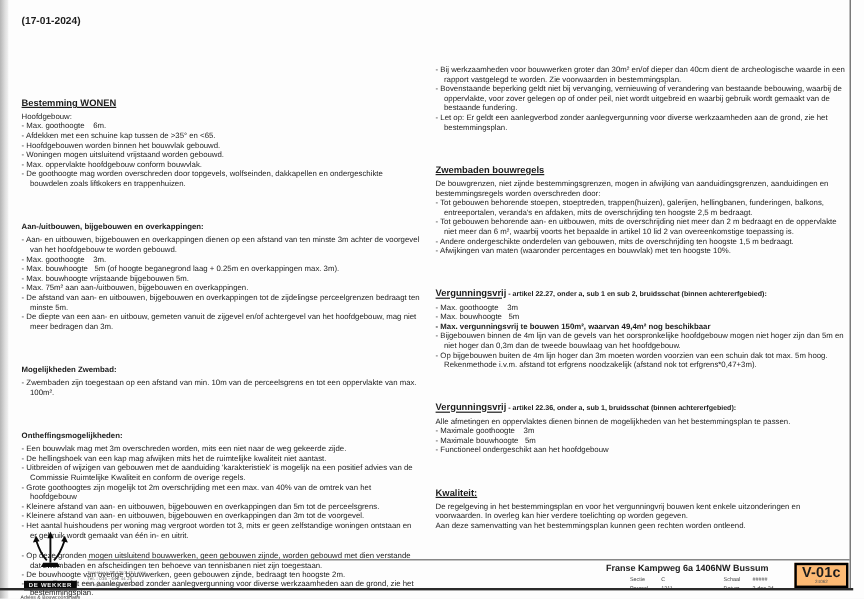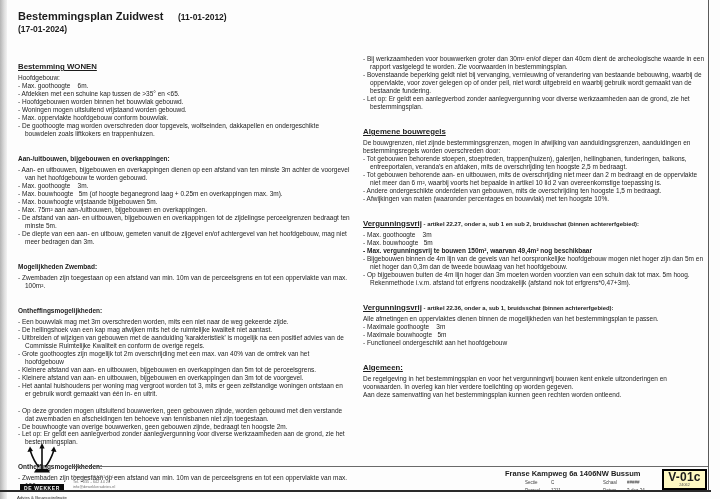--- a/index.html
+++ b/index.html
@@ -14,21 +14,21 @@
   .header { position:absolute; left:18px; top:10px; width:400px; }
   .header-row { display:flex; align-items:flex-start; }
   .header-title { font-size:11px; font-weight:bold; width:160px; white-space:nowrap; }
   .header-date { font-size:8.5px; font-weight:bold; padding-top:2px; }
 
   
   .columns { position:absolute; left:18px; top:55px; width:690px; display:flex; gap:13px; }
   .col-left { width:332px; }
   .col-right { width:345px; }
   .section { margin-bottom:9px; }
-  .sec-heading { margin-bottom:1px; }
+  .sec-heading { margin-bottom:1px;margin-top:20px; }
   .sec-heading.major .h-main { font-size:7.8px; font-weight:bold; text-decoration:underline; }
   .sec-heading.minor .h-main { font-size:6.5px; font-weight:bold; }
   .h-suffix { font-size:5.9px; font-weight:bold; }
   .item { font-size:6.5px; line-height:1.23; }
   .item.bullet { padding-left:7px; text-indent:-7px; }
   .item.bold { font-weight:bold; }
 
   
   .logo { position:absolute; left:10px; top:443px; width:64px; text-align:center; }
   .trident { display:block; margin:0 auto; }
@@ -36,37 +36,33 @@
     letter-spacing:0.6px; padding:1px 4px; margin-top:-2px; }
   .logo-tagline { font-size:4.3px; color:#2a2a2a; margin-top:1px; white-space:nowrap; }
   .contact-block { position:absolute; left:73px; top:475px; }
   .contact-line { font-size:3.5px; color:#666; line-height:1.45; letter-spacing:0.2px; }
   .footer-rule { position:absolute; left:73px; top:466px; width:635px; height:1px; background:#6a6a6a; }
   .project-address { position:absolute; left:505px; top:469px; font-size:7.5px; font-weight:bold; white-space:nowrap; }
   .meta-grid { position:absolute; left:525px; top:480px; display:grid;
     grid-template-columns:26px 52px 24px 40px; row-gap:2.5px; font-size:4.5px; color:#333; }
   .meta-label { color:#444; }
   .version-box { position:absolute; left:662px; top:469px; width:45px; height:21px; border:2.5px solid #000;
-    background:#fef9c3; text-align:center; }
+    background:#fdba74; text-align:center; }
   .version-code { font-size:12px; font-weight:bold; line-height:13px; letter-spacing:0.2px; }
   .version-num { font-size:3.8px; color:#555; line-height:3.8px; }
   .bottom-line { position:absolute; left:0; top:490px; width:711px; height:2px; background:#2a2a2a; }
 </style>
 </head>
 <body>
 
 <div class="page">
   <div class="left-strip"></div>
   <div class="right-border"></div>
 
   <div class="header">
-    <div class="header-row">
-      <span class="header-title">Bestemmingsplan Zuidwest</span>
-      <span class="header-date">(11-01-2012)</span>
-    </div>
     <div class="header-row">
       <span class="header-date">(17-01-2024)</span>
     </div>
   </div>
 
   <div class="columns">
     <section class="col col-left">
         <div class="section">
           <div class="sec-heading major"><span class="h-main">Bestemming WONEN</span></div>
           <div class="item">Hoofdgebouw:</div>
@@ -111,21 +107,21 @@
           <div class="item bullet">- Zwembaden zijn toegestaan op een afstand van min. 10m van de perceelsgrens en tot een oppervlakte van max. 100m².</div>
         </div>
       </section>
     <section class="col col-right">
         <div class="section">
           <div class="item bullet">- Bij werkzaamheden voor bouwwerken groter dan 30m² en/of dieper dan 40cm dient de archeologische waarde in een rapport vastgelegd te worden. Zie voorwaarden in bestemmingsplan.</div>
           <div class="item bullet">- Bovenstaande beperking geldt niet bij vervanging, vernieuwing of verandering van bestaande bebouwing, waarbij de oppervlakte, voor zover gelegen op of onder peil, niet wordt uitgebreid en waarbij gebruik wordt gemaakt van de bestaande fundering.</div>
           <div class="item bullet">- Let op: Er geldt een aanlegverbod zonder aanlegvergunning voor diverse werkzaamheden aan de grond, zie het bestemmingsplan.</div>
         </div>
         <div class="section">
-          <div class="sec-heading major"><span class="h-main">Algemene bouwregels</span></div>
+          <div class="sec-heading major"><span class="h-main">Zwembaden bouwregels</span></div>
           <div class="item">De bouwgrenzen, niet zijnde bestemmingsgrenzen, mogen in afwijking van aanduidingsgrenzen, aanduidingen en bestemmingsregels worden overschreden door:</div>
           <div class="item bullet">- Tot gebouwen behorende stoepen, stoeptreden, trappen(huizen), galerijen, hellingbanen, funderingen, balkons, entreeportalen, veranda's en afdaken, mits de overschrijding ten hoogste 2,5 m bedraagt.</div>
           <div class="item bullet">- Tot gebouwen behorende aan- en uitbouwen, mits de overschrijding niet meer dan 2 m bedraagt en de oppervlakte niet meer dan 6 m², waarbij voorts het bepaalde in artikel 10 lid 2 van overeenkomstige toepassing is.</div>
           <div class="item bullet">- Andere ondergeschikte onderdelen van gebouwen, mits de overschrijding ten hoogste 1,5 m bedraagt.</div>
           <div class="item bullet">- Afwijkingen van maten (waaronder percentages en bouwvlak) met ten hoogste 10%.</div>
         </div>
         <div class="section">
           <div class="sec-heading major"><span class="h-main">Vergunningsvrij</span><span class="h-suffix"> - artikel 22.27, onder a, sub 1 en sub 2, bruidsschat (binnen achtererfgebied):</span></div>
           <div class="item bullet">- Max. goothoogte&nbsp;&nbsp;&nbsp;&nbsp;3m</div>
           <div class="item bullet">- Max. bouwhoogte&nbsp;&nbsp;&nbsp;5m</div>
@@ -134,21 +130,21 @@
           <div class="item bullet">- Op bijgebouwen buiten de 4m lijn hoger dan 3m moeten worden voorzien van een schuin dak tot max. 5m hoog. Rekenmethode i.v.m. afstand tot erfgrens noodzakelijk (afstand nok tot erfgrens*0,47+3m).</div>
         </div>
         <div class="section">
           <div class="sec-heading major"><span class="h-main">Vergunningsvrij</span><span class="h-suffix"> - artikel 22.36, onder a, sub 1, bruidsschat (binnen achtererfgebied):</span></div>
           <div class="item">Alle afmetingen en oppervlaktes dienen binnen de mogelijkheden van het bestemmingsplan te passen.</div>
           <div class="item bullet">- Maximale goothoogte&nbsp;&nbsp;&nbsp;&nbsp;3m</div>
           <div class="item bullet">- Maximale bouwhoogte&nbsp;&nbsp;&nbsp;5m</div>
           <div class="item bullet">- Functioneel ondergeschikt aan het hoofdgebouw</div>
         </div>
         <div class="section">
-          <div class="sec-heading major"><span class="h-main">Algemeen:</span></div>
+          <div class="sec-heading major"><span class="h-main">Kwaliteit:</span></div>
           <div class="item">De regelgeving in het bestemmingsplan en voor het vergunningvrij bouwen kent enkele uitzonderingen en voorwaarden. In overleg kan hier verdere toelichting op worden gegeven.</div>
           <div class="item">Aan deze samenvatting van het bestemmingsplan kunnen geen rechten worden ontleend.</div>
         </div>
       </section>
   </div>
 
   <div class="logo">
     <svg class="trident" width="36" height="33" viewBox="0 0 36 33">
       <g stroke="#0b0b0b" fill="none" stroke-width="1.6">
         <path d="M18 4 L18 26"></path>

